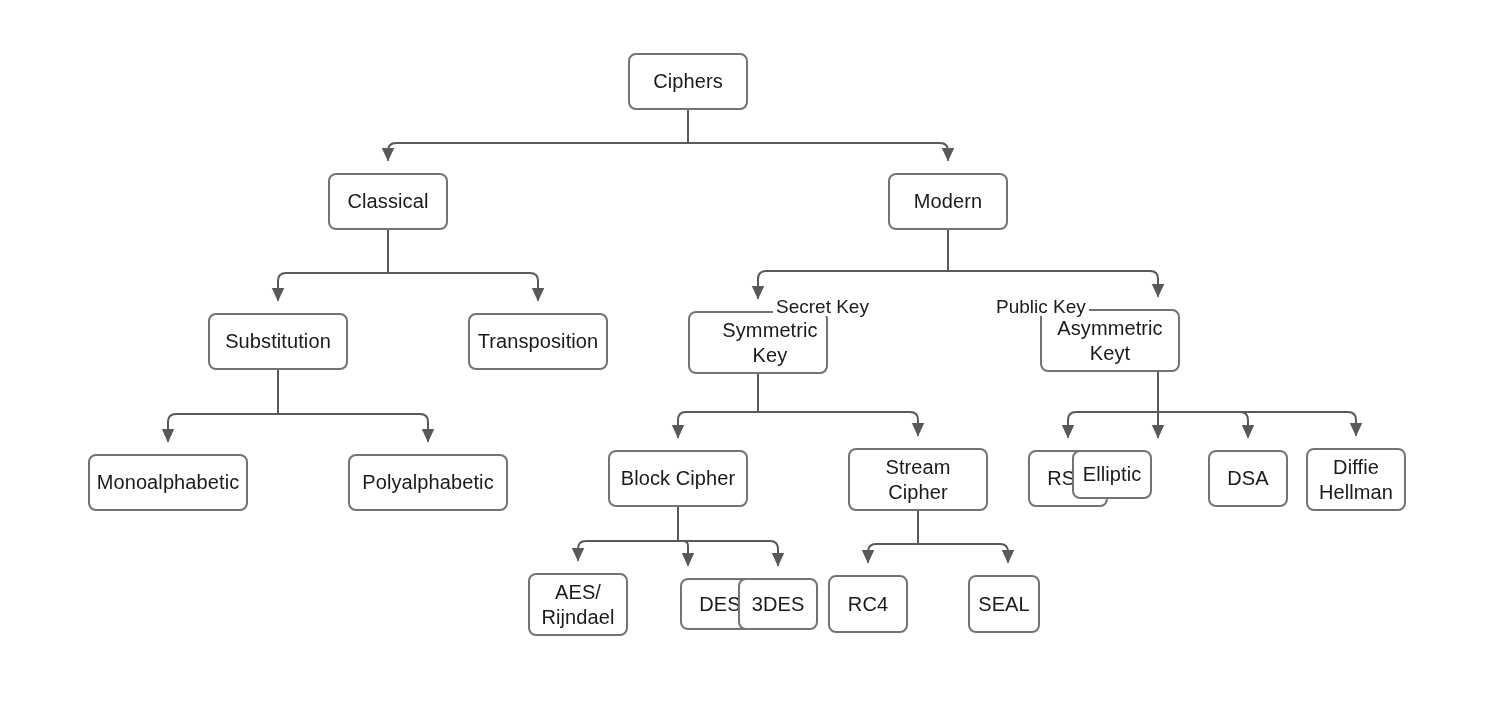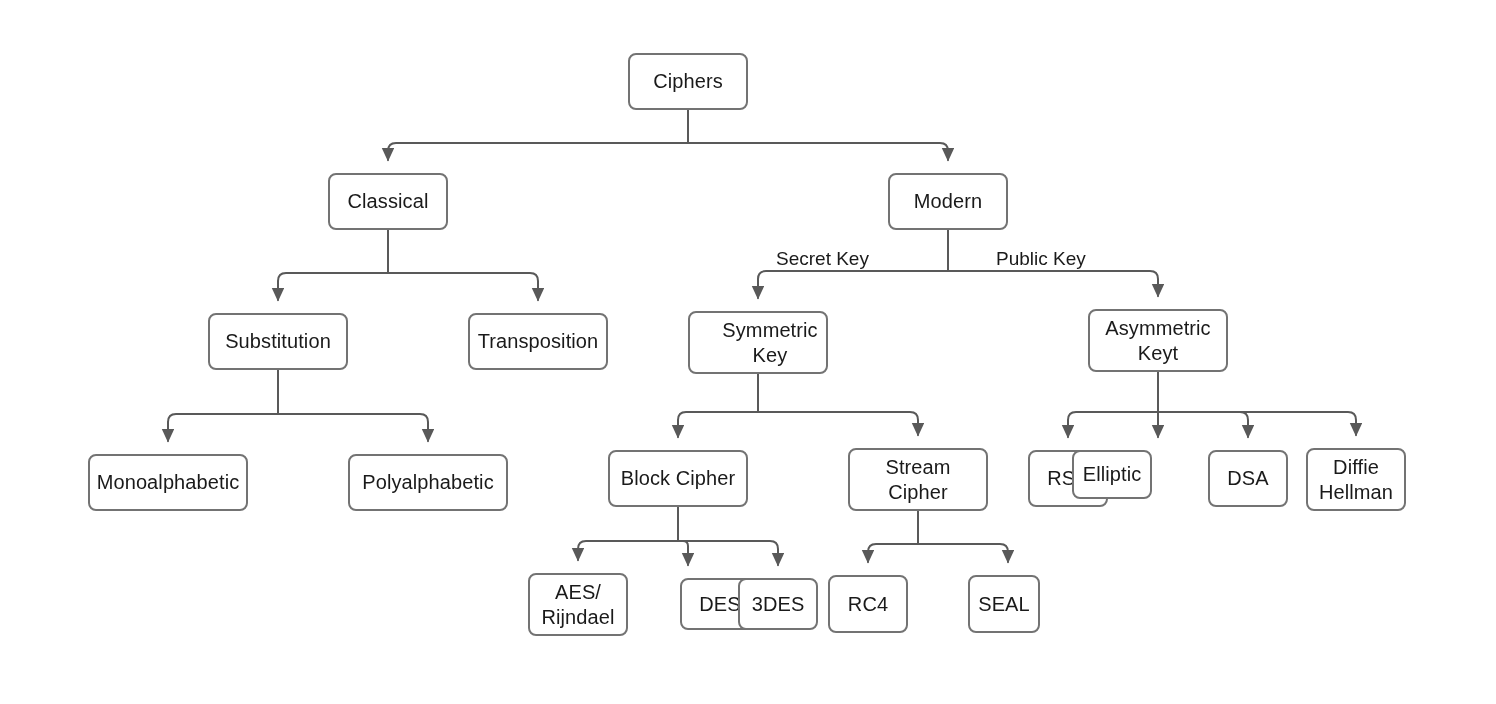--- a/index.html
+++ b/index.html
@@ -43,20 +43,21 @@
   }
   .edge-label {
     position: absolute;
     color: #1a1a1a;
     font-size: 19px;
     line-height: 1;
     white-space: nowrap;
     background: #ffffff;
     padding: 0 3px;
     z-index: 3;
+    margin-top: 48px;
   }
 </style>
 </head>
 <body>
 
 <div id="canvas">
   <svg id="edge-layer" viewBox="0 0 1496 704" xmlns="http://www.w3.org/2000/svg">
     <defs>
       <marker id="arrowhead" markerWidth="9" markerHeight="9" refX="6.2" refY="3.2" orient="auto" markerUnits="strokeWidth">
         <path d="M0,0 L7,3.2 L0,6.4 z" fill="#595959"></path>
@@ -93,21 +94,21 @@
       </g>
   </svg>
   <div id="node-layer">
       <div class="node" style="left: 628px; top: 53px; width: 120px; height: 57px;">Ciphers</div>
       <div class="node" style="left: 328px; top: 173px; width: 120px; height: 57px;">Classical</div>
       <div class="node" style="left: 888px; top: 173px; width: 120px; height: 57px;">Modern</div>
       <div class="node" style="left: 208px; top: 313px; width: 140px; height: 57px;">Substitution</div>
       <div class="node" style="left: 468px; top: 313px; width: 140px; height: 57px;">Transposition</div>
       <div class="node" style="left: 688px; top: 311px; width: 140px; height: 63px; padding-left: 24px;">Symmetric
 Key</div>
-      <div class="node" style="left: 1088px; top: 309px; width: 140px; height: 63px;">Asymmetric
+      <div class="node" style="left: 1040px; top: 309px; width: 140px; height: 63px;">Asymmetric
 Keyt</div>
       <div class="node" style="left: 88px; top: 454px; width: 160px; height: 57px;">Monoalphabetic</div>
       <div class="node" style="left: 348px; top: 454px; width: 160px; height: 57px;">Polyalphabetic</div>
       <div class="node" style="left: 608px; top: 450px; width: 140px; height: 57px;">Block Cipher</div>
       <div class="node" style="left: 848px; top: 448px; width: 140px; height: 63px;">Stream
 Cipher</div>
       <div class="node" style="left: 1028px; top: 450px; width: 80px; height: 57px;">RSA</div>
       <div class="node" style="left: 1072px; top: 450px; width: 80px; height: 49px; text-align: right;">Elliptic</div>
       <div class="node" style="left: 1208px; top: 450px; width: 80px; height: 57px;">DSA</div>
       <div class="node" style="left: 1306px; top: 448px; width: 100px; height: 63px;">Diffie

